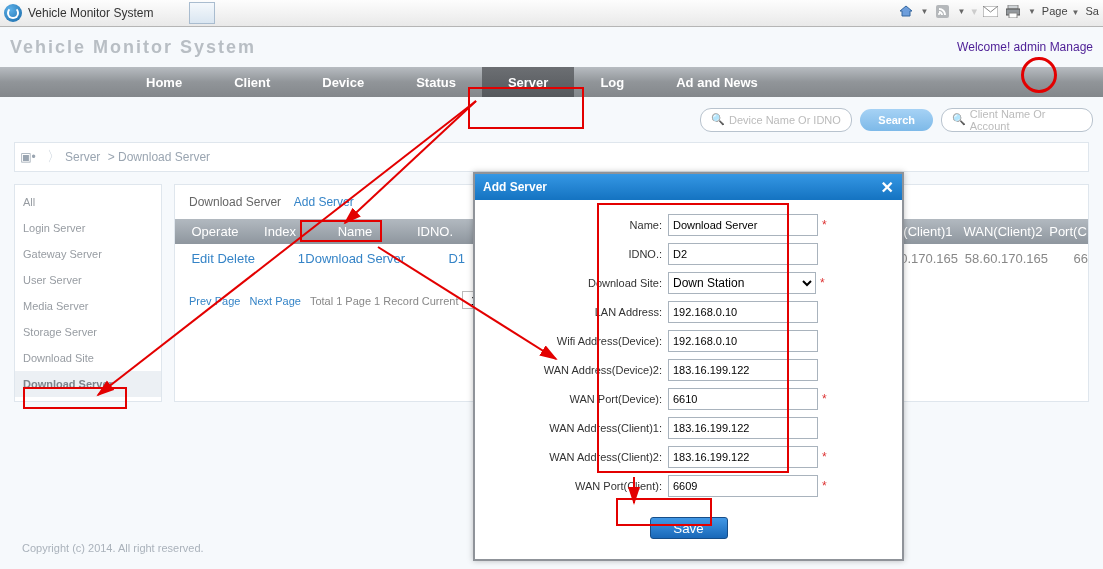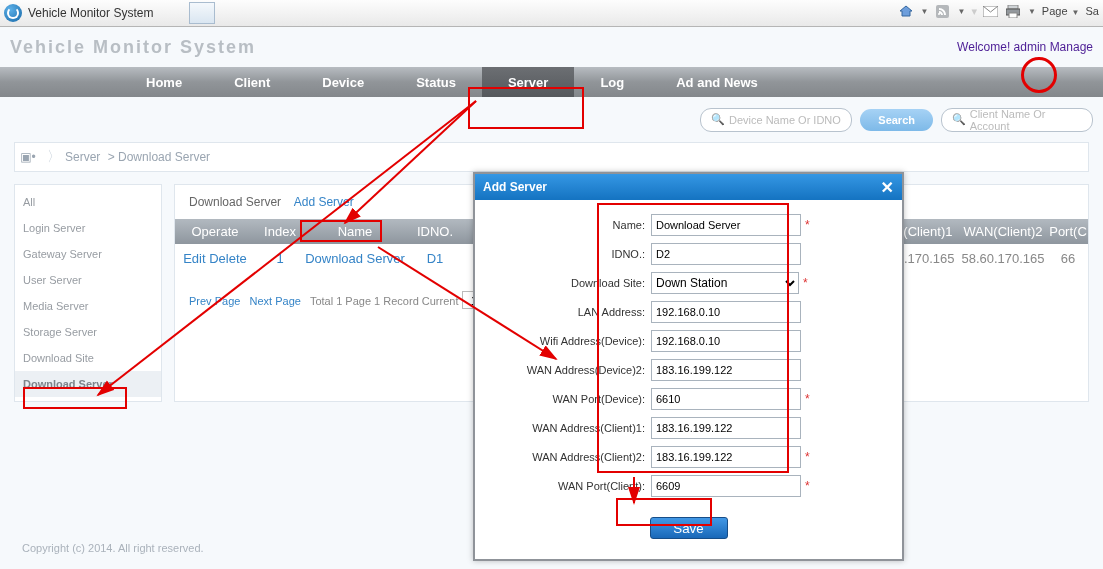--- a/index.html
+++ b/index.html
@@ -32,28 +32,28 @@
     .content-row{display:flex;margin-top:12px;gap:12px}
     .sidebar{width:146px;background:#fff;border:1px solid #dfe6ed;padding:4px 0}
     .side-item{padding:7px 8px;color:#979ca2;font-size:11px;cursor:pointer}
     .side-item.sel{background:#ecf0f4;color:#7d848b;font-weight:bold}
     .main{flex:1;background:#fff;border:1px solid #dfe6ed;relative;overflow:hidden}
     .toolbar{padding:10px 14px;font-size:12px;color:#666}
     .tb-link{color:#3584c7;margin-left:6px}
     .tbl{width:100%;border-collapse:collapse;font-size:13px}
     .tbl thead{background:linear-gradient(#b2b9c0,#8e969e);color:#fff}
     .tbl th{padding:5px 0;font-weight:normal}
-    .tbl td{padding:7px 0;text-align:center;color:#3584c7}
+    .tbl td{padding:7px 0;text-align:right;color:#3584c7}
     .pager{font-size:11px;color:#888;padding:18px 14px}
     .pager a{color:#3584c7}
     .footer{position:absolute;bottom:16px;left:22px;color:#aab2bb;font-size:11px}
     .modal{position:absolute;left:473px;top:145px;width:427px;background:#fff;border:2px solid #8f9399;box-shadow:0 0 6px rgba(0,0,0,.25);z-index:50}
     .modal-head{height:26px;background:linear-gradient(#3597e4,#1473c1);color:#fff;font-weight:bold;display:flex;align-items:center;justify-content:space-between;padding:0 8px;font-size:12px}
     .modal-close{color:#fff;font-weight:bold;cursor:pointer;font-size:16px}
-    .modal-body{padding:14px 20px 20px}
+    .modal-body{padding:14px 37px 20px}
     .frow{display:flex;align-items:center;margin-bottom:7px}
     .flabel{width:150px;text-align:right;font-size:11px;color:#333;padding-right:6px}
     .finput{width:140px;height:20px;border:1px solid #a9b3bd;padding:0 4px;font-size:11px}
     .fsel{width:148px;height:22px;border:1px solid #a9b3bd;font-size:12px;background:#fff}
     .req{color:#d33;margin-left:4px}
     .save-row{text-align:center;margin-top:20px}
     .save-btn{width:78px;height:22px;border:1px solid #164d88;border-radius:3px;background:linear-gradient(#4298e6,#1968b8);color:#fff;font-weight:normal;cursor:pointer}
     
     .anno{position:absolute;pointer-events:none;z-index:200}
     .anno-sv{position:absolute;left:0;top:0;width:1103px;height:569px}

